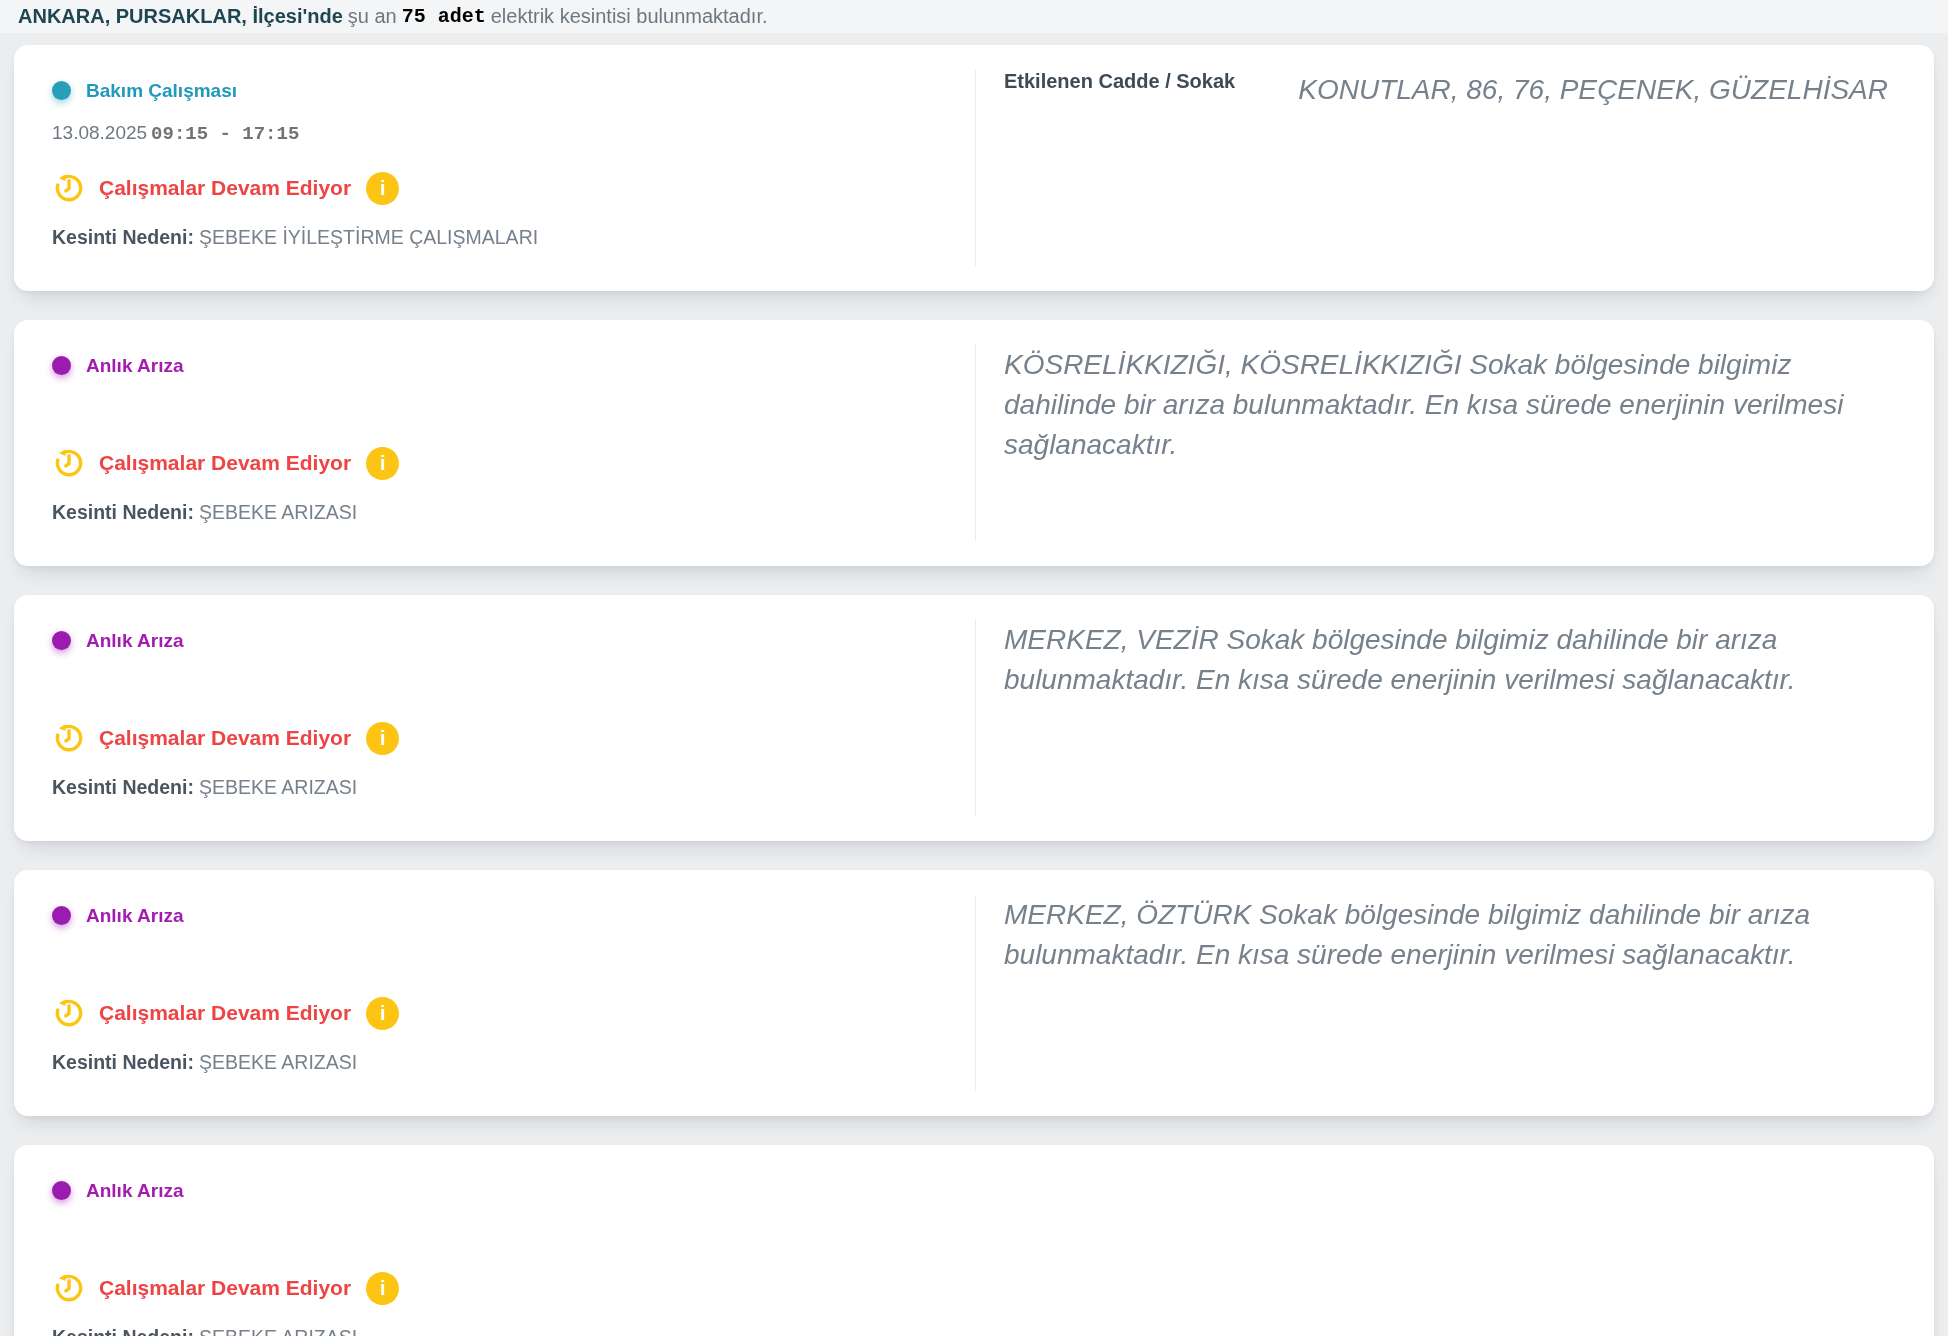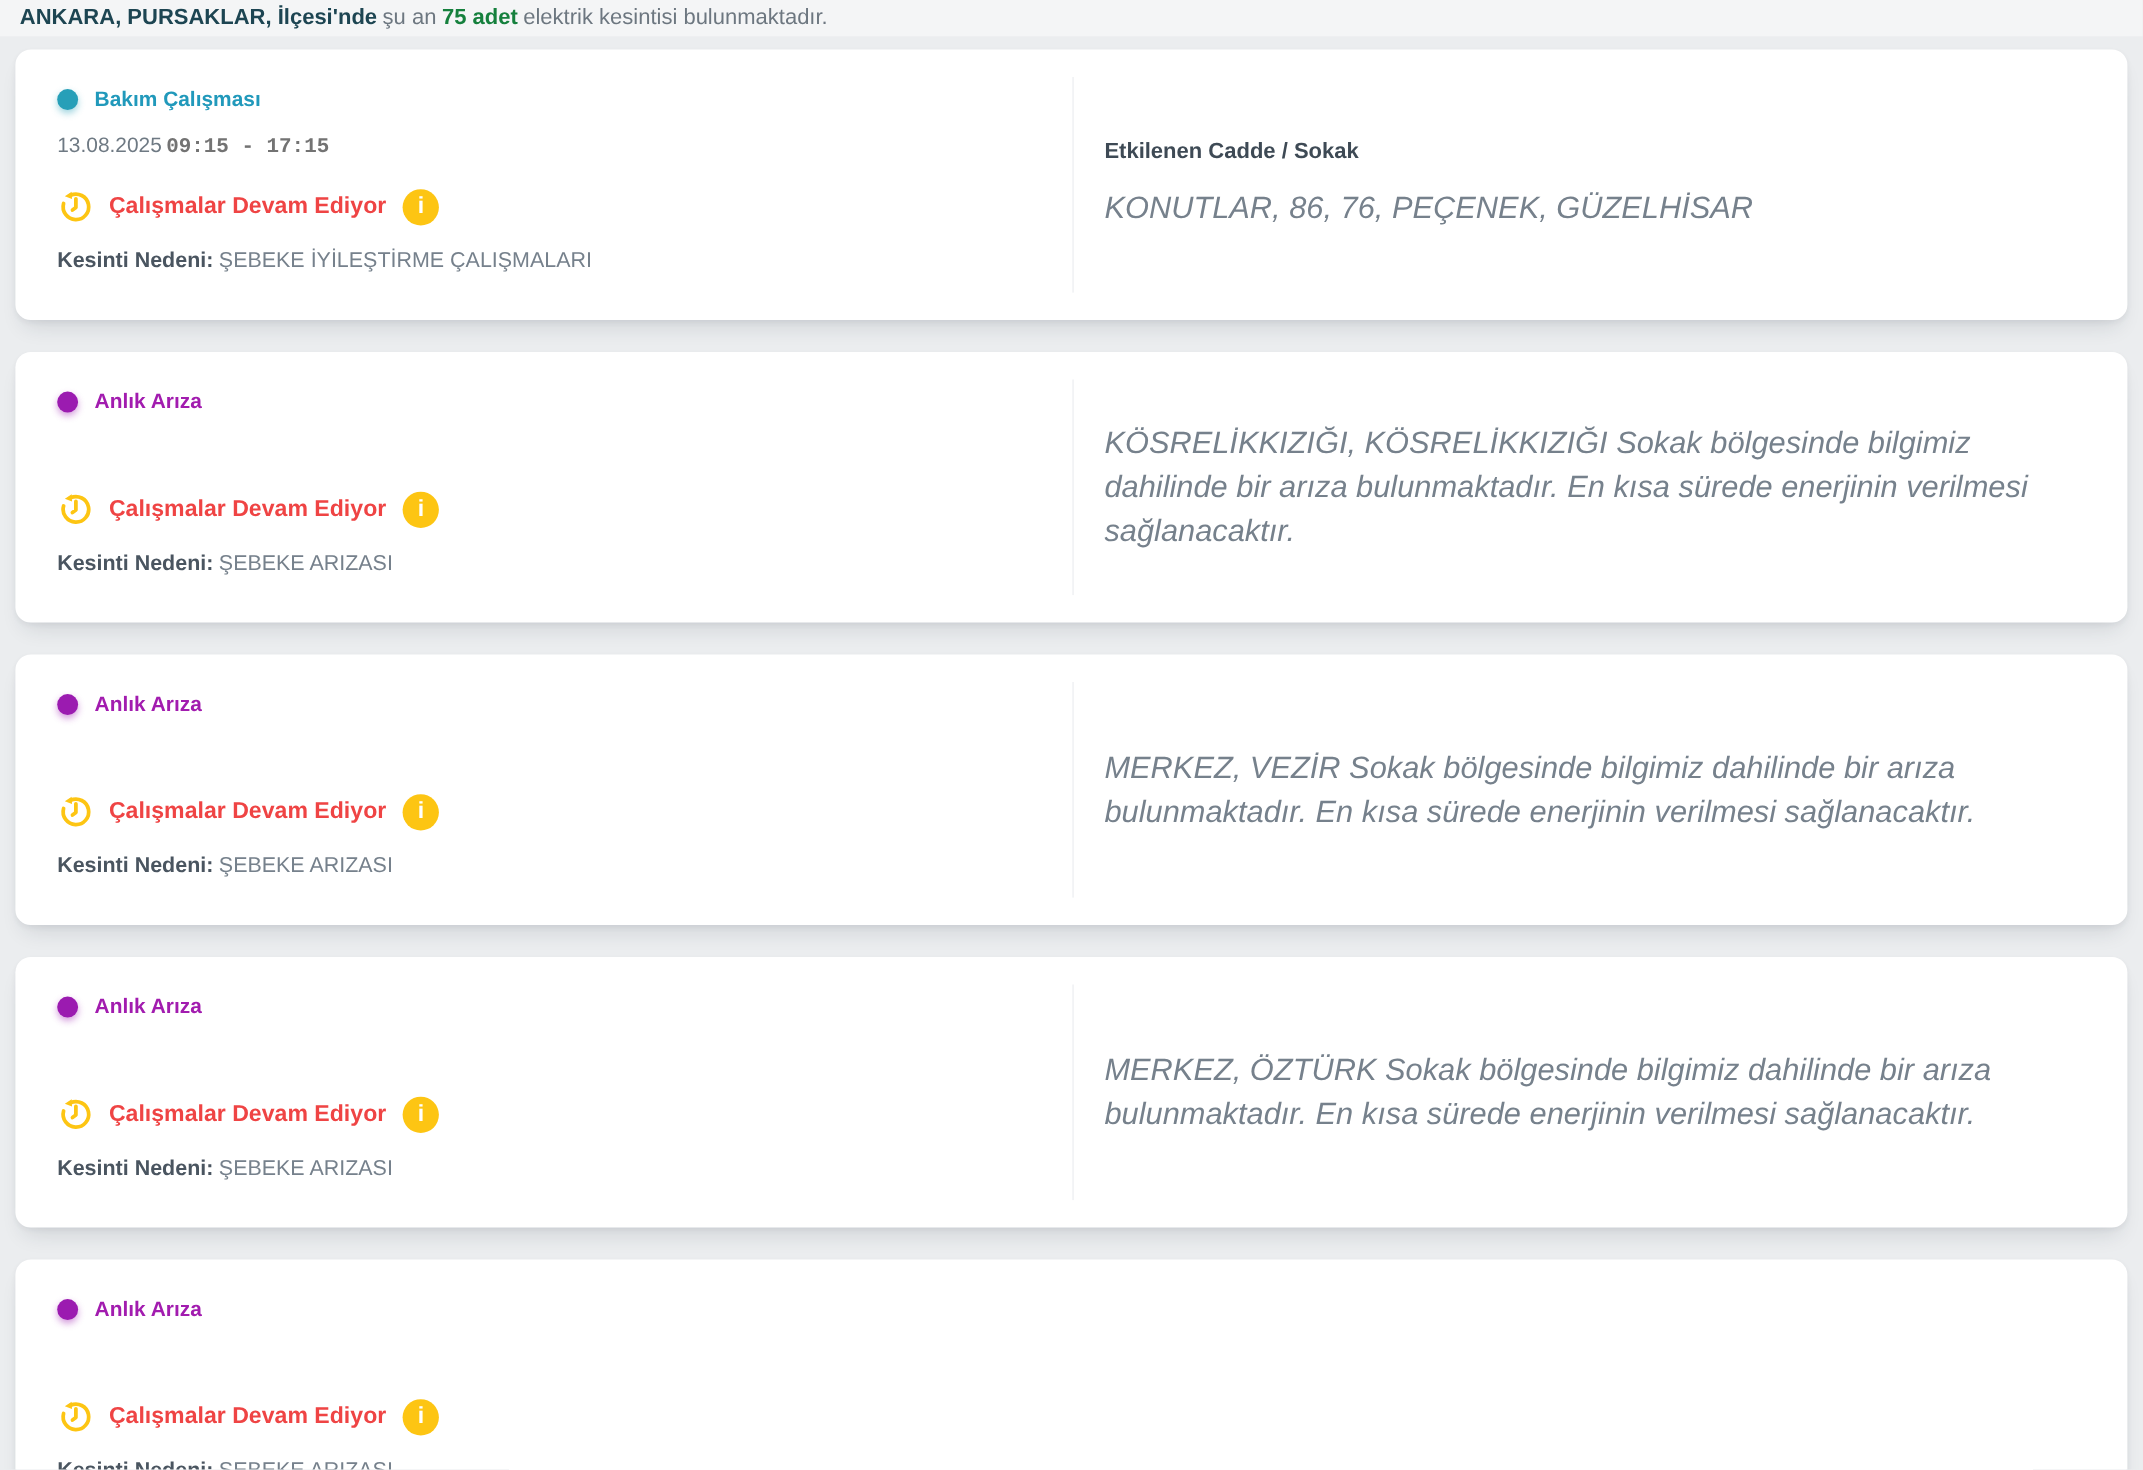--- a/index.html
+++ b/index.html
@@ -15,21 +15,21 @@
     height:33px;
     background:#f4f5f6;
     display:flex; align-items:center;
     padding:0 0 0 18px;
     font-size:20px;
     white-space:nowrap;
   }
   .page-header span { margin-right:5px; }
   .hdr-bold-loc { color:#1d4552; font-weight:700; }
   .hdr-gray { color:#6d7780; font-weight:400; }
-  .hdr-bold-count { color:#15803d; font-weight:700; }
+  .hdr-bold-count { color:#000000; font-weight:700;font-family:Liberation Mono, monospace; }
   
   .cards { padding:12px 14px 0 14px; }
   .card {
     background:#ffffff;
     border-radius:14px;
     height:246px;
     margin-bottom:29px;
     display:flex;
     box-shadow:0 12px 20px -8px rgba(30,40,60,.14), 0 2px 5px rgba(30,40,60,.05);
   }
@@ -64,21 +64,21 @@
   }
   .row-reason { margin-top:21px; height:26px; font-size:19.5px; }
   .reason-label { font-weight:700; color:#4a5560; margin-right:5px; }
   .reason-value { color:#76818c; }
   
   .card-right {
     flex:1;
     border-left:1px solid #e9ecef;
     margin:25px 0;
     padding:0 46px 0 28px;
-    display:flex; flex-direction:column; justify-content:center;
+    display:flex; justify-content:space-between;
   }
   .right-heading {
     font-size:20px; font-weight:700; color:#3e4a55;
     margin-bottom:19px;
   }
   .right-text { font-size:28px; color:#76818c; line-height:40px;font-style:italic; }
 </style>
 </head>
 <body>
 

